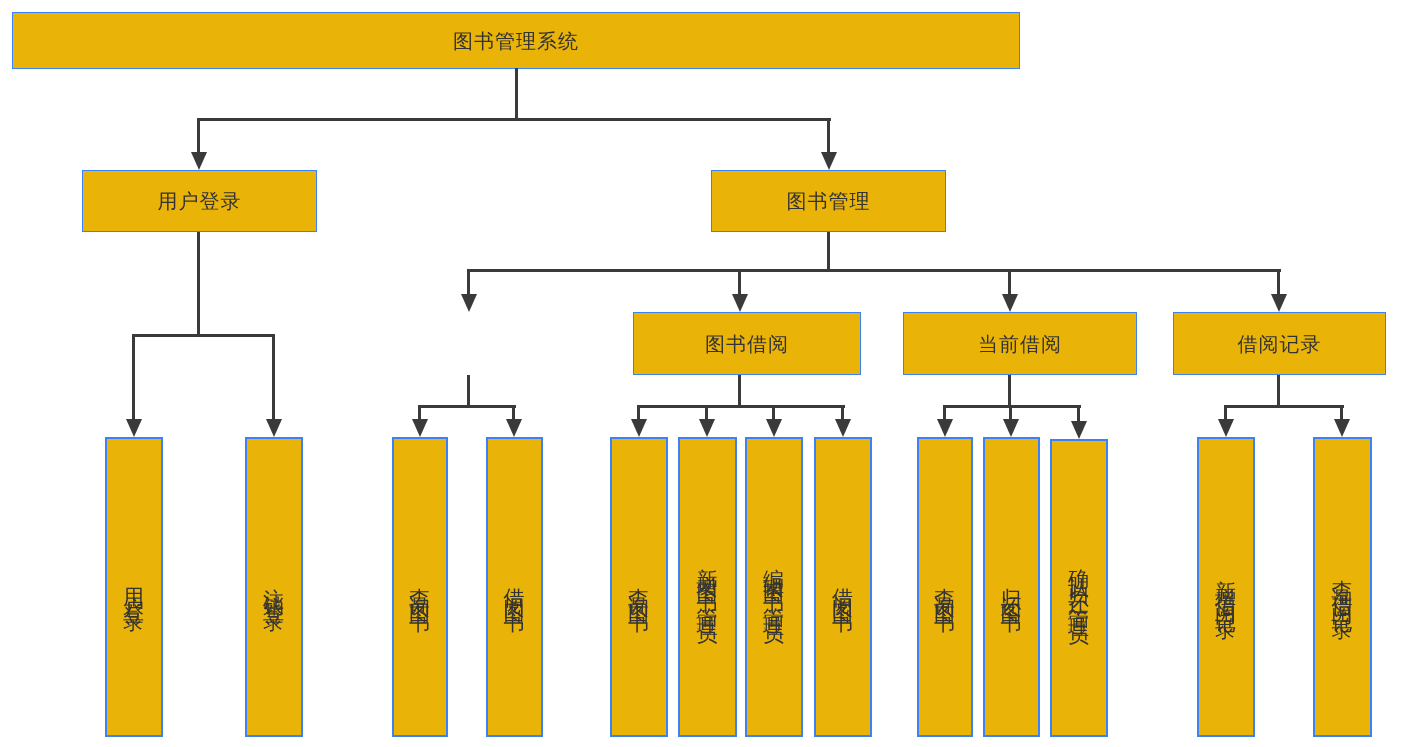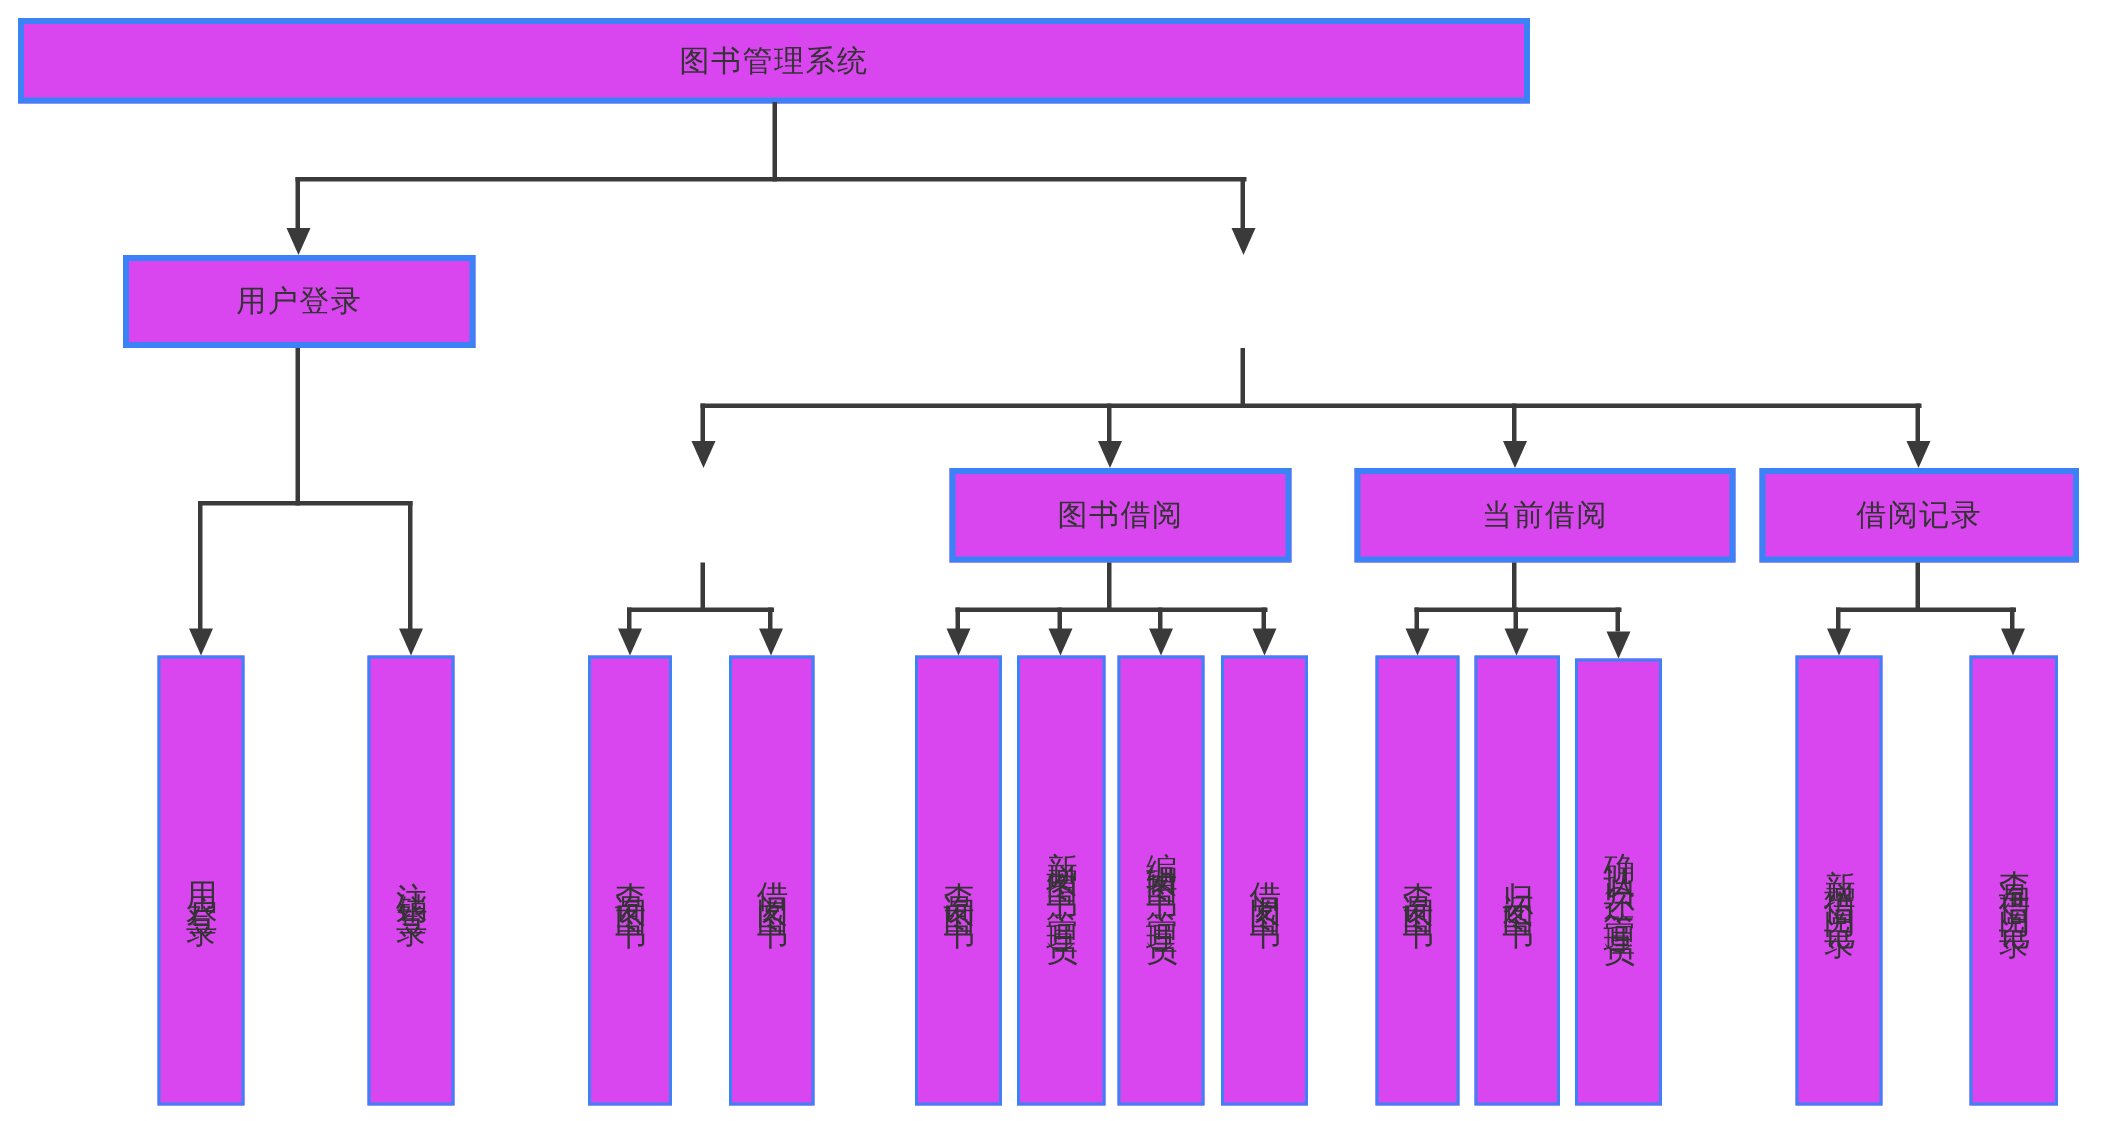--- a/index.html
+++ b/index.html
@@ -1,22 +1,22 @@
 <!DOCTYPE html>
 <html><head>
 <meta charset="utf-8">
 <style>
   html,body{margin:0;padding:0;background:#ffffff;}
   body{font-family:"Liberation Sans","DejaVu Sans",sans-serif;}
   .canvas{
     position:relative;width:1405px;height:747px;background:#ffffff;overflow:hidden;
   }
   .node{
-    position:absolute;box-sizing:border-box;background:#d946ef;
-    border:4px solid #3b82f6;color:#333333;
+    position:absolute;box-sizing:border-box;background:#eab308;
+    border:1px solid #3b82f6;color:#333333;
     display:flex;align-items:center;justify-content:center;
     font-size:20px;letter-spacing:1px;line-height:1;
   }
   .leaf{
     border-width:2.5px;
     writing-mode:vertical-rl;text-orientation:mixed;
     font-size:21px;letter-spacing:8px;
   }
   .line{position:absolute;background:#3a3a3a;}
   .v{width:3px;}
@@ -33,25 +33,26 @@
 </style>
 </head>
 <body>
 
 <div class="canvas">
 
   <div class="node" style="left:12px;top:12px;width:1008px;height:57px">图书管理系统</div>
 
   <div class="node" style="left:82px;top:170px;width:235px;height:62px">用户登录</div>
 
+  <div class="node" style="left:711px;top:170px;width:235px;height:62px">图书管理</div>
 
 
   <div class="node" style="left:633px;top:312px;width:228px;height:63px">图书借阅</div>
 
-  <div class="node" style="left:903px;top:312px;width:254px;height:63px">当前借阅</div>
+  <div class="node" style="left:903px;top:312px;width:234px;height:63px">当前借阅</div>
 
   <div class="node" style="left:1173px;top:312px;width:213px;height:63px">借阅记录</div>
 
   <div class="node leaf" style="left:105px;top:437px;width:58px;height:300px">用户登录</div>
   <div class="node leaf" style="left:245px;top:437px;width:58px;height:300px">注销登录</div>
 
   <div class="node leaf" style="left:392px;top:437px;width:56px;height:300px">查询图书</div>
   <div class="node leaf" style="left:486px;top:437px;width:57px;height:300px">借阅图书</div>
 
   <div class="node leaf" style="left:610px;top:437px;width:58px;height:300px">查询图书</div>

